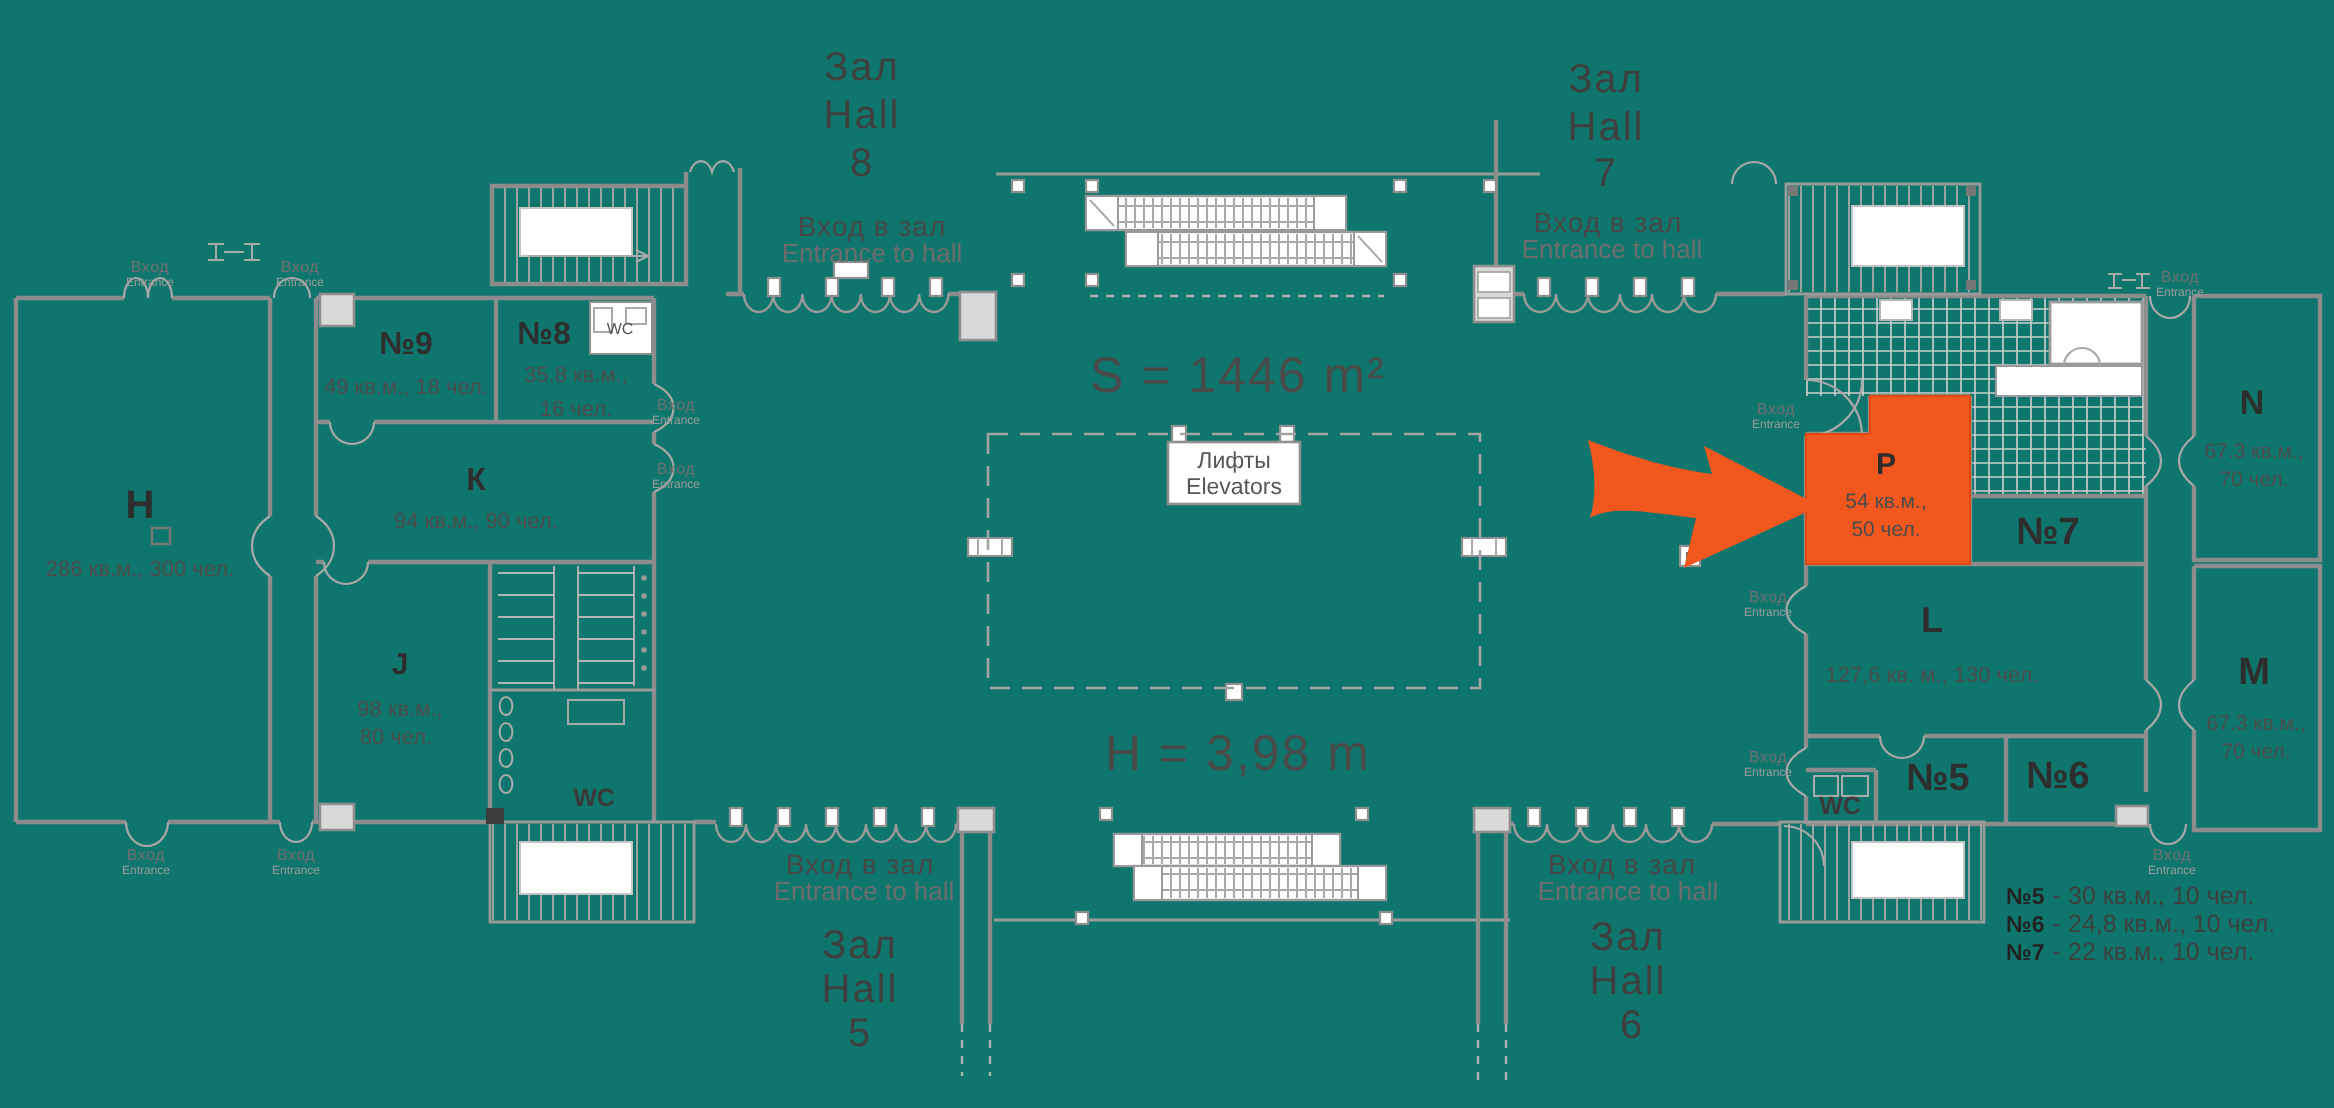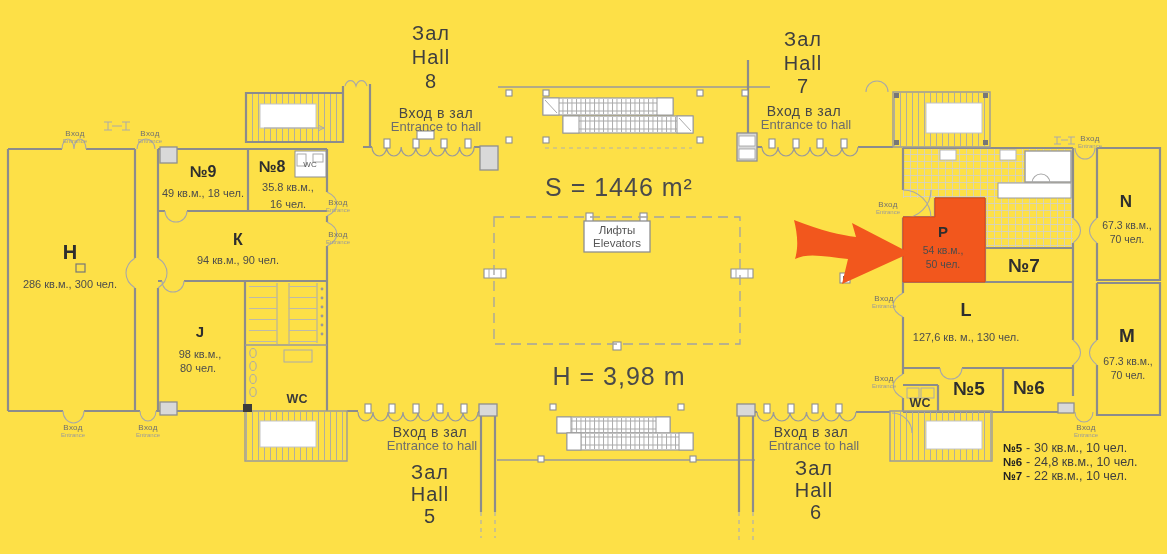--- a/index.html
+++ b/index.html
@@ -1,16 +1,16 @@
 <!DOCTYPE html>
 <html><head>
 <meta charset="utf-8">
 <style>
   html,body{margin:0;padding:0;background:#ffffff;}
-  .stage{position:relative;width:1167px;height:554px;background:#fde047;overflow:hidden;}
+  .stage{position:relative;width:1167px;height:554px;background:#0f766e;overflow:hidden;}
   svg{display:block;font-family:"Liberation Sans",sans-serif;}
   svg text{font-family:"Liberation Sans",sans-serif;}
   .t-hall{font-size:20px;fill:#3f3f3f;letter-spacing:1px;}
   .t-ehru{font-size:14px;fill:#474747;letter-spacing:.5px;}
   .t-ehen{font-size:13px;fill:#6d6d6d;}
   .t-vhod{font-size:8px;fill:#6f6f6f;letter-spacing:.3px;}
   .t-entr{font-size:6px;fill:#9b9b9b;}
   .t-room{font-weight:600;fill:#2e2e2e;}
   .t-area{font-size:11px;fill:#4c4c4c;}
   .t-area2{font-size:10.5px;fill:#4c4c4c;}

